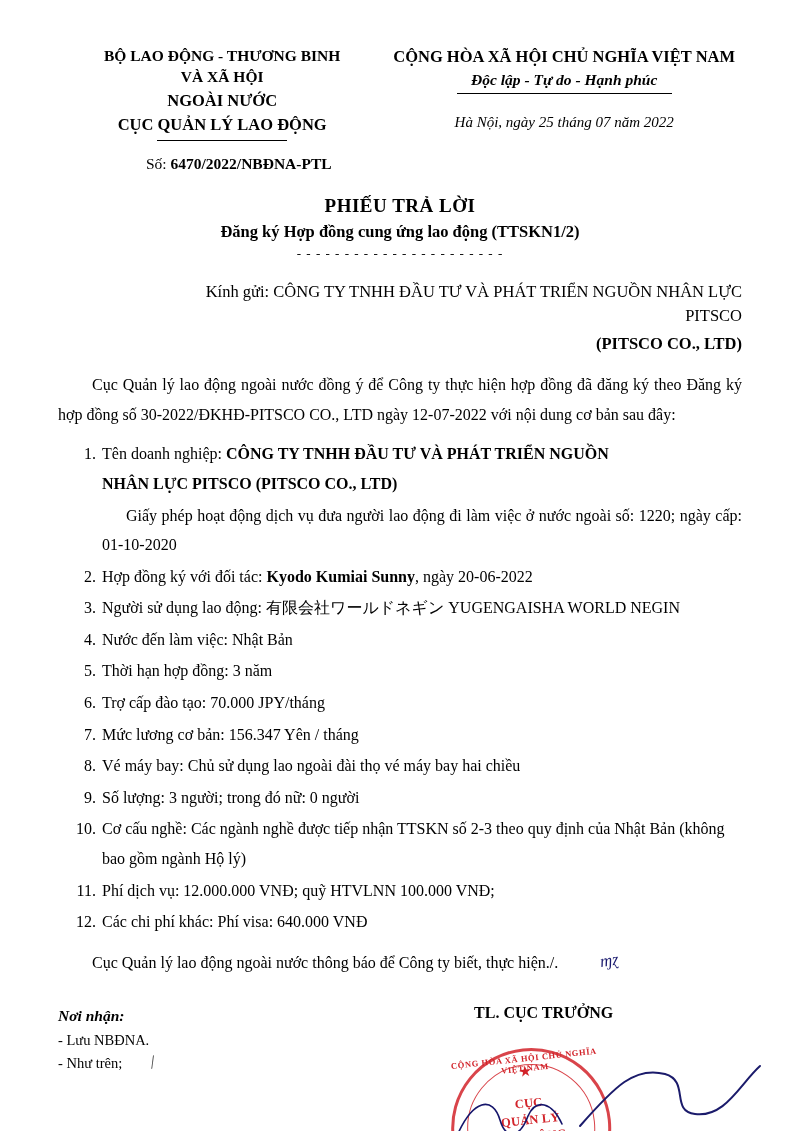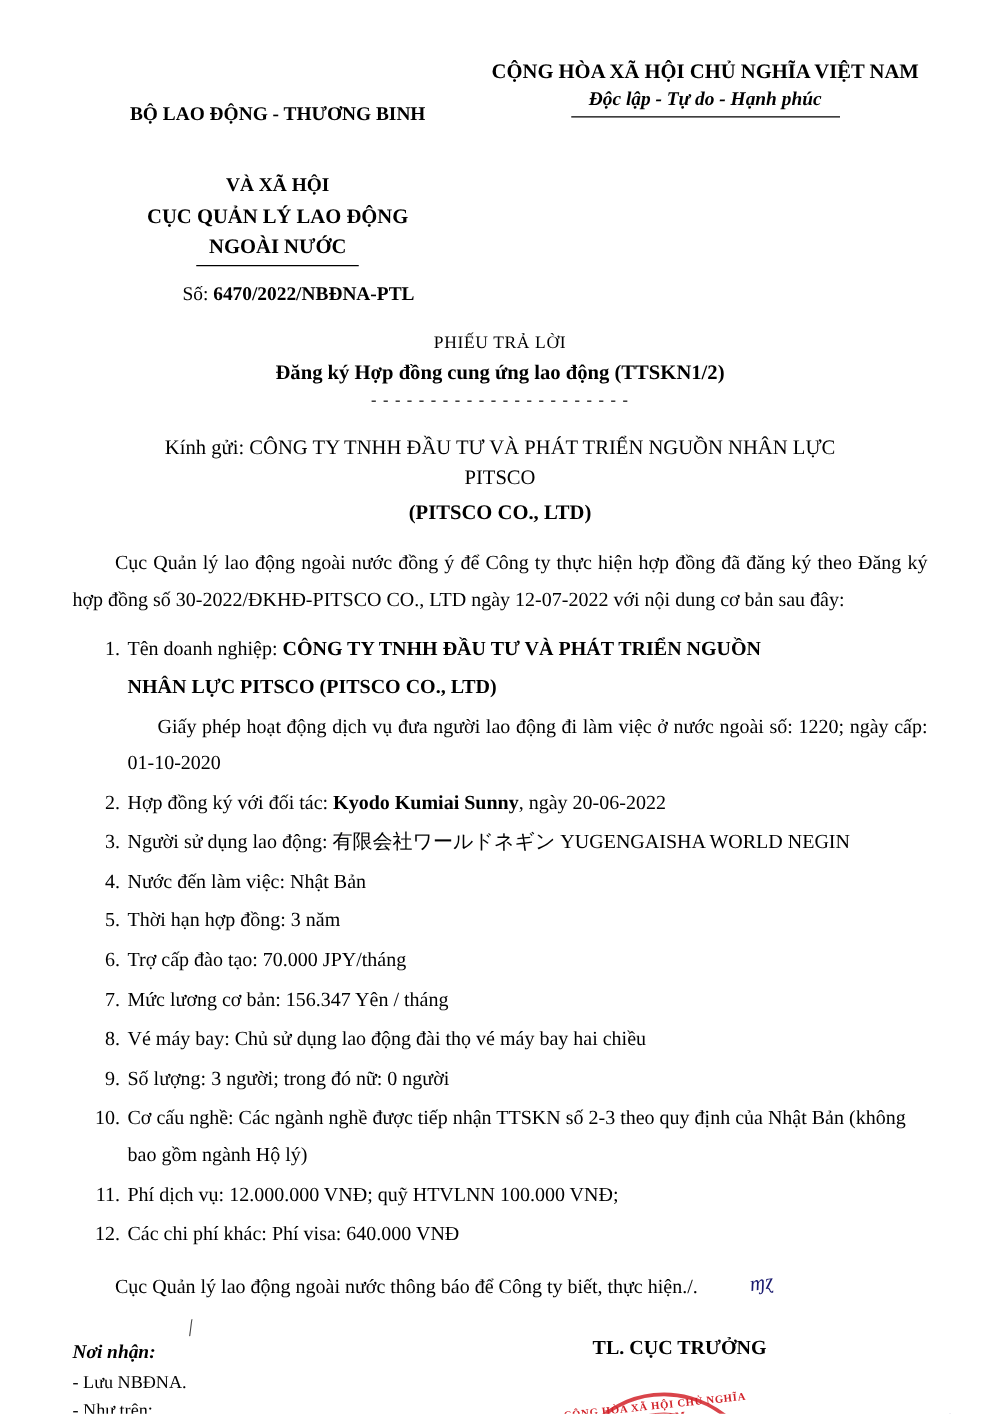--- a/index.html
+++ b/index.html
@@ -36,21 +36,20 @@
     line-height: 1.35;
   }
   .header-right {
     width: 52%;
     text-align: center;
     line-height: 1.35;
   }
   .ministry {
     font-size: 15.5px;
     font-weight: bold;
-    margin-top: 36px;
   }
   .dept {
     font-size: 16.5px;
     font-weight: bold;
     margin-top: 2px;
   }
   .nation {
     font-size: 16.5px;
     font-weight: bold;
   }
@@ -85,37 +84,37 @@
     margin-left: 88px;
   }
   .docnum b { font-weight: bold; }
 
   
   .title-block {
     text-align: center;
     margin-top: 22px;
   }
   .title-main {
-    font-size: 14px;
-    font-weight: normal;
+    font-size: 19px;
+    font-weight: bold;
     letter-spacing: 0.5px;
   }
   .title-sub {
     font-size: 16.5px;
     font-weight: bold;
     margin-top: 5px;
   }
   .dashed {
     margin-top: 4px;
     font-size: 13px;
     letter-spacing: 1px;
   }
 
   .recipient {
-    text-align: center;
+    text-align: right;
     font-size: 16.5px;
     margin-top: 18px;
     line-height: 1.45;
   }
   .recipient .kinhgui { font-weight: normal; }
   .recipient-name2 {
     font-weight: bold;
     margin-top: 4px;
   }
 
@@ -293,28 +292,29 @@
 </style>
 </head>
 <body>
 
 <div class="page">
 
   <div class="header">
     <div class="header-left">
       <div class="ministry">BỘ LAO ĐỘNG - THƯƠNG BINH</div>
       <div class="ministry">VÀ XÃ HỘI</div>
+      <div class="dept">NGOÀI NƯỚC</div>
       <div class="dept">CỤC QUẢN LÝ LAO ĐỘNG</div>
-      <div class="dept">NGOÀI NƯỚC</div>
       <div class="rule-left"></div>
     </div>
     <div class="header-right">
       <div class="nation">CỘNG HÒA XÃ HỘI CHỦ NGHĨA VIỆT NAM</div>
       <div><span class="motto">Độc lập - Tự do - Hạnh phúc</span></div>
       <div class="rule"></div>
+      <div class="place-date">Hà Nội, ngày 25 tháng 07 năm 2022</div>
     </div>
   </div>
 
   <div class="docnum">
     <span>Số:</span>
     <b>6470/2022/NBĐNA-PTL</b>
   </div>
 
   <div class="title-block">
     <div class="title-main">PHIẾU TRẢ LỜI</div>
@@ -372,21 +372,21 @@
 
     <li>
       <span class="num">7.</span>
       <span>Mức lương cơ bản:</span>
       <span>156.347 Yên / tháng</span>
     </li>
 
     <li>
       <span class="num">8.</span>
       <span>Vé máy bay:</span>
-      <span>Chủ sử dụng lao động đài thọ vé máy bay hai chiều</span>
+      <span>Chủ sử dụng lao ngoài đài thọ vé máy bay hai chiều</span>
     </li>
 
     <li>
       <span class="num">9.</span>
       <span>Số lượng:</span>
       <span>3 người; trong đó nữ: 0 người</span>
     </li>
 
     <li>
       <span class="num">10.</span>

